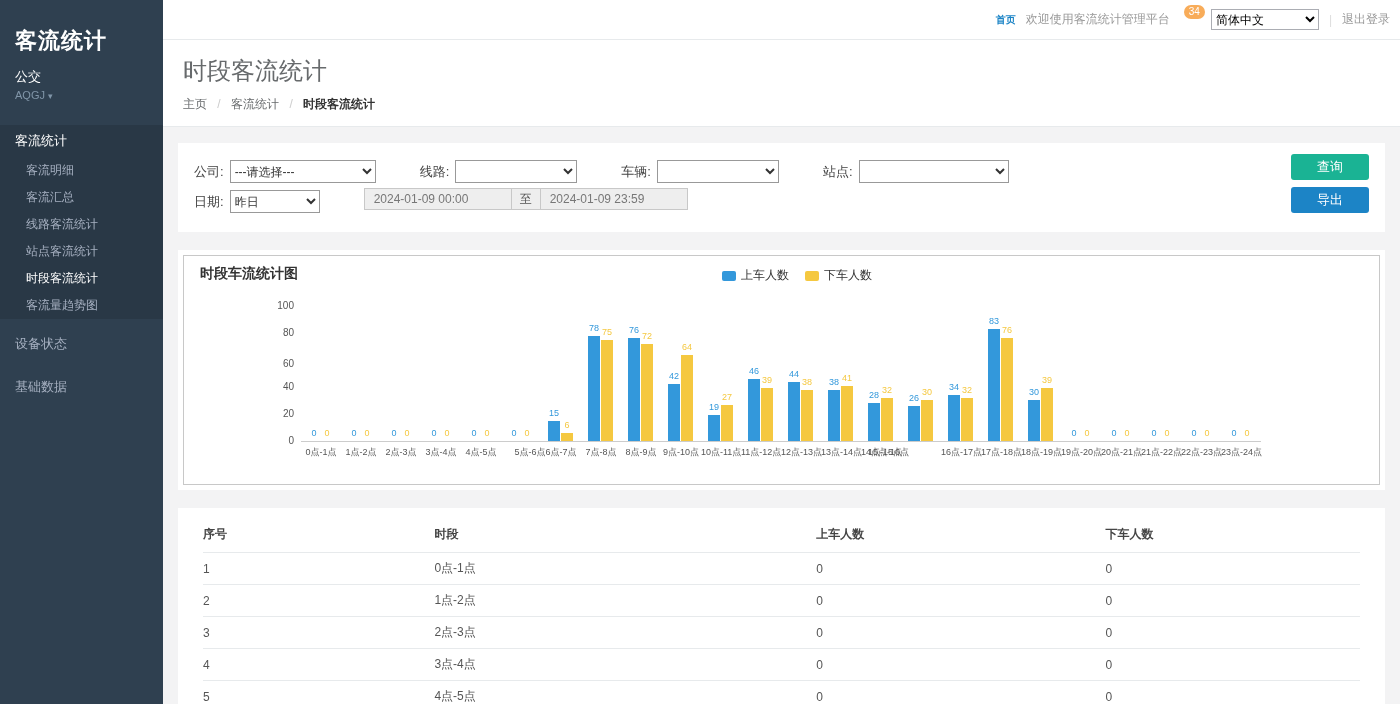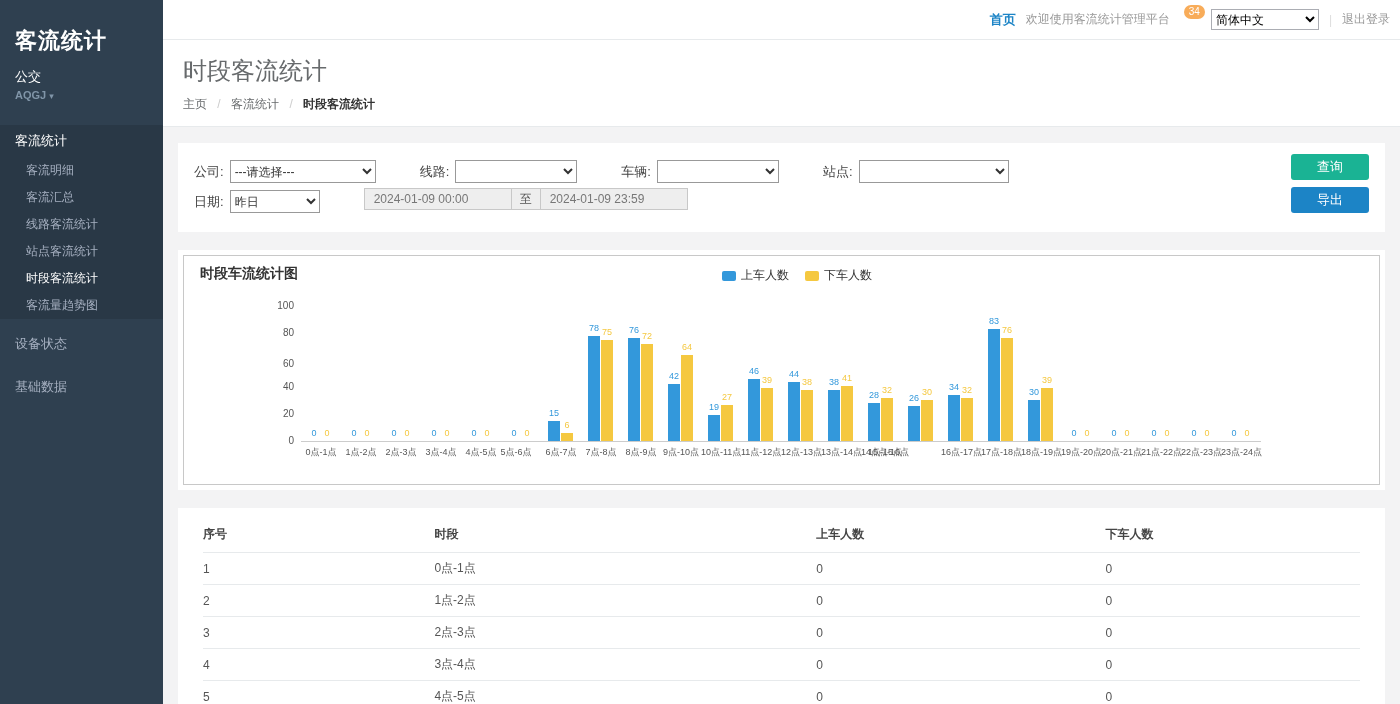--- a/index.html
+++ b/index.html
@@ -10,40 +10,40 @@
     color: #676a6c;
   }
 
   
   .sidebar {
     position: fixed; left: 0; top: 0; bottom: 0; width: 163px;
     background: #2f4050; z-index: 20;
   }
   .brand { padding: 26px 15px 0 15px; font-size: 22px; font-weight: bold; color: #ffffff; letter-spacing: 1px; }
   .org { padding: 12px 15px 0 15px; font-size: 13px; color: #ffffff; }
-  .org-code { padding: 3px 15px 0 15px; font-size: 11px; color: #8095a8; cursor: pointer; font-weight: bold; }
+  .org-code { padding: 3px 15px 0 15px; font-size: 11px; color: #8095a8; cursor: pointer; }
   .caret-down { display: inline-block; margin-left: 3px; font-size: 9px; }
   .nav { margin-top: 24px; }
   .nav-section.open { background: #293846; }
   .nav-section-header { padding: 7px 15px; font-size: 13px; color: #a7b1c2; cursor: pointer; }
   .nav-section.open > .nav-section-header { color: #ffffff; }
   .nav-child { padding: 5px 15px 5px 26px; font-size: 12px; color: #a7b1c2; cursor: pointer; }
   .nav-child.active { color: #ffffff; }
   .nav-single { padding: 9px 15px; margin-top: 7px; font-size: 13px; color: #a7b1c2; cursor: pointer; }
 
   
   .main { margin-left: 163px; }
 
   
   .topbar {
     height: 40px; background: #ffffff; border-bottom: 1px solid #e7eaec;
     display: flex; align-items: center; justify-content: flex-end;
     gap: 10px; padding: 0 10px;
   }
-  .home-link { color: #1c84c6; font-size: 13px; font-weight: bold; cursor: pointer; }
+  .home-link { color: #1c84c6; font-size: 10px; font-weight: bold; cursor: pointer; }
   .welcome { color: #999; font-size: 12px; }
   .notif-badge {
     background: #f8ac59; color: #fff; font-size: 10px; line-height: 12px;
     padding: 1px 5px; border-radius: 8px; position: relative; top: -8px; margin: 0 -4px 0 4px;
   }
   .lang-select { height: 21px; font-size: 12px; width: 108px; border: 1px solid #abadb3; background: #fff; }
   .top-sep { color: #ddd; font-size: 12px; }
   .logout-link { color: #999; font-size: 12px; cursor: pointer; white-space: nowrap; }
 
   
@@ -218,21 +218,21 @@
             <div class="bar-label" style="left: 170px; top: 172px; color: rgb(245, 200, 64);">0</div>
             <div class="x-tick" style="left: 197px; top: 190px;">2点-3点</div>
             <div class="bar-label" style="left: 197px; top: 172px; color: rgb(51, 152, 219);">0</div>
             <div class="bar-label" style="left: 210px; top: 172px; color: rgb(245, 200, 64);">0</div>
             <div class="x-tick" style="left: 237px; top: 190px;">3点-4点</div>
             <div class="bar-label" style="left: 237px; top: 172px; color: rgb(51, 152, 219);">0</div>
             <div class="bar-label" style="left: 250px; top: 172px; color: rgb(245, 200, 64);">0</div>
             <div class="x-tick" style="left: 277px; top: 190px;">4点-5点</div>
             <div class="bar-label" style="left: 277px; top: 172px; color: rgb(51, 152, 219);">0</div>
             <div class="bar-label" style="left: 290px; top: 172px; color: rgb(245, 200, 64);">0</div>
-            <div class="x-tick" style="left: 312px; top: 190px;">5点-6点</div>
+            <div class="x-tick" style="left: 326px; top: 190px;">5点-6点</div>
             <div class="bar-label" style="left: 317px; top: 172px; color: rgb(51, 152, 219);">0</div>
             <div class="bar-label" style="left: 330px; top: 172px; color: rgb(245, 200, 64);">0</div>
             <div class="x-tick" style="left: 357px; top: 190px;">6点-7点</div>
             <div class="bar" style="left: 364px; top: 165px; height: 20px; background: rgb(51, 152, 219);"></div>
             <div class="bar-label" style="left: 357px; top: 152px; color: rgb(51, 152, 219);">15</div>
             <div class="bar" style="left: 377px; top: 177px; height: 8px; background: rgb(245, 200, 64);"></div>
             <div class="bar-label" style="left: 370px; top: 164px; color: rgb(245, 200, 64);">6</div>
             <div class="x-tick" style="left: 397px; top: 190px;">7点-8点</div>
             <div class="bar" style="left: 404px; top: 80px; height: 105px; background: rgb(51, 152, 219);"></div>
             <div class="bar-label" style="left: 397px; top: 67px; color: rgb(51, 152, 219);">78</div>

